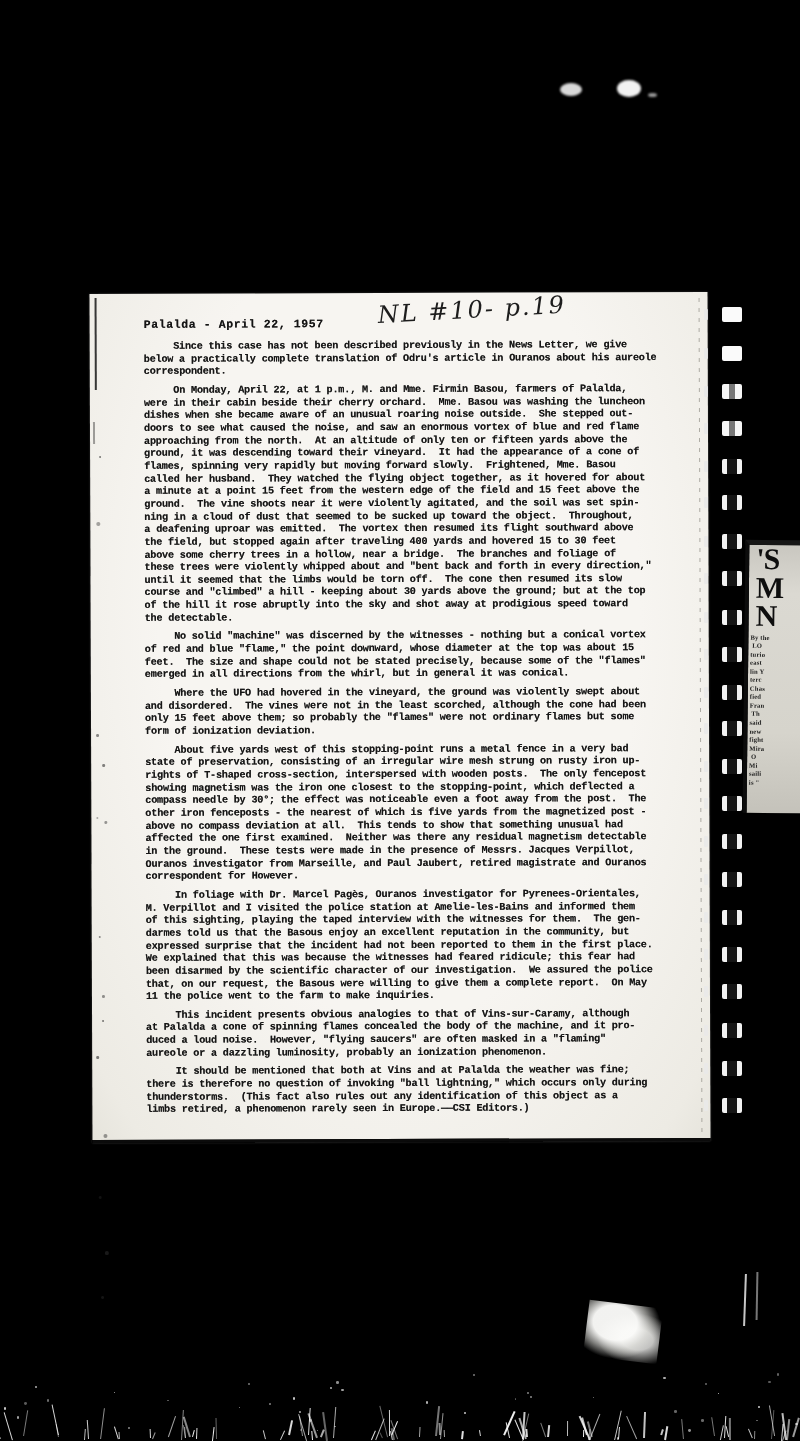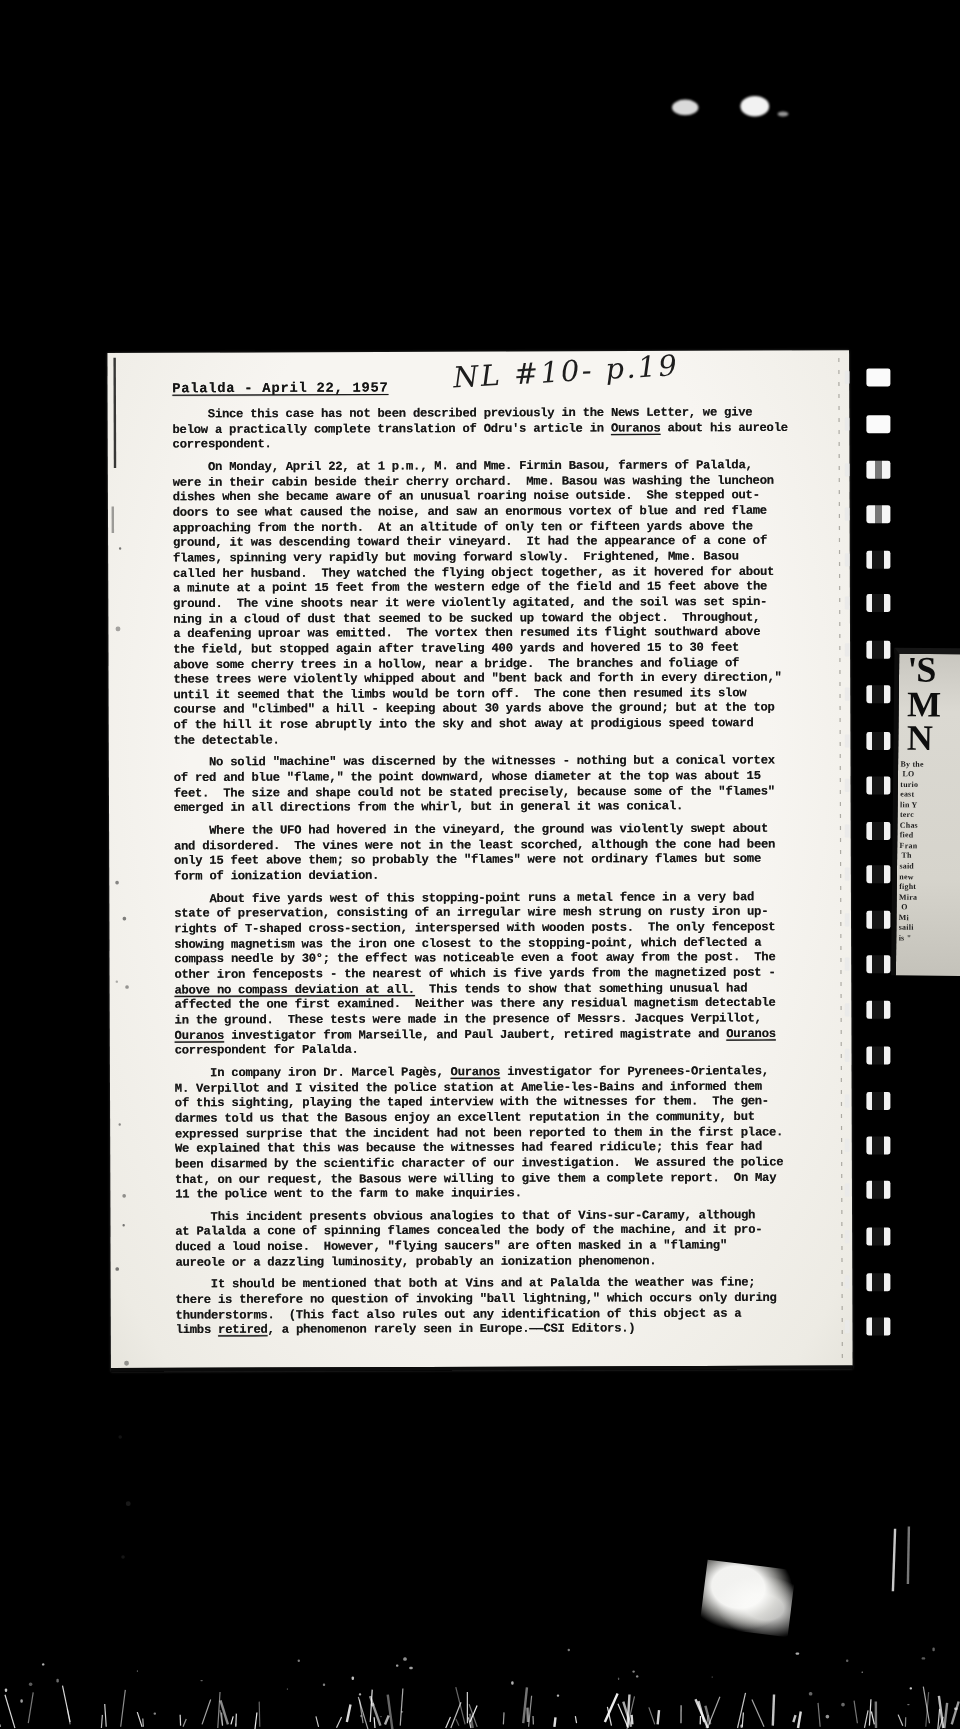--- a/index.html
+++ b/index.html
@@ -21,21 +21,21 @@
   .dotted-edge { position: absolute; right: 8px; top: 6px; bottom: 6px; width: 1px;
                  background: repeating-linear-gradient(180deg, #96948c 0 4px, transparent 4px 10px);
                  opacity: .75; }
   .doc-content { position: absolute; left: 54px; top: 24px; width: 548px; }
   .title { font: 700 11.5px/14px "Liberation Mono", monospace; letter-spacing: .6px;
            color: #141414; margin-bottom: 9px; white-space: pre;
            text-shadow: 0 0 .5px rgba(15,15,15,.7); }
   .para { margin-bottom: 6px; }
   .line { font: 700 10.2px/12.65px "Liberation Mono", monospace; letter-spacing: -.22px;
           color: #161616; white-space: pre; text-shadow: 0 0 .5px rgba(20,20,20,.65); }
-  .u { text-decoration: underline; text-decoration-thickness: 1.3px; text-underline-offset: 2px; }
+  .u { text-decoration-thickness: 1.3px; text-underline-offset: 2px; }
   .handwriting { position: absolute; left: 288px; top: 3px;
                  font-family: "DejaVu Serif", serif; font-style: italic; font-weight: 500;
                  font-size: 24px; color: #1d1d1d; letter-spacing: 2px;
                  transform: rotate(-3deg); white-space: pre; }
   .pspeck { position: absolute; background: #2a2a2a; border-radius: 50%; }
   .sptick { position: absolute; left: 704px; width: 4px; height: 11px;
             background: #e9e9e9; opacity: .85; border-radius: 1px; }
   .sphole { position: absolute; left: 722px; width: 20px; height: 15px; border-radius: 2px; }
 
   
@@ -124,24 +124,24 @@
             <div class="line"><span>     About five yards west of this stopping-point runs a metal fence in a very bad</span></div>
             <div class="line"><span>state of preservation, consisting of an irregular wire mesh strung on rusty iron up-</span></div>
             <div class="line"><span>rights of T-shaped cross-section, interspersed with wooden posts.  The only fencepost</span></div>
             <div class="line"><span>showing magnetism was the iron one closest to the stopping-point, which deflected a</span></div>
             <div class="line"><span>compass needle by 30°; the effect was noticeable even a foot away from the post.  The</span></div>
             <div class="line"><span>other iron fenceposts - the nearest of which is five yards from the magnetized post -</span></div>
             <div class="line"><span></span><span class="u">above no compass deviation at all.</span><span>  This tends to show that something unusual had</span></div>
             <div class="line"><span>affected the one first examined.  Neither was there any residual magnetism detectable</span></div>
             <div class="line"><span>in the ground.  These tests were made in the presence of Messrs. Jacques Verpillot,</span></div>
             <div class="line"><span></span><span class="u">Ouranos</span><span> investigator from Marseille, and Paul Jaubert, retired magistrate and </span><span class="u">Ouranos</span><span></span></div>
-            <div class="line"><span>correspondent for Palalda.</span></div>
-          </div>
-          <div class="para">
-            <div class="line"><span>     In company iron Dr. Marcel Pagès, </span><span class="u">Ouranos</span><span> investigator for Pyrenees-Orientales,</span></div>
+            <div class="line"><span>correspondent for However.</span></div>
+          </div>
+          <div class="para">
+            <div class="line"><span>     In foliage with Dr. Marcel Pagès, </span><span class="u">Ouranos</span><span> investigator for Pyrenees-Orientales,</span></div>
             <div class="line"><span>M. Verpillot and I visited the police station at Amelie-les-Bains and informed them</span></div>
             <div class="line"><span>of this sighting, playing the taped interview with the witnesses for them.  The gen-</span></div>
             <div class="line"><span>darmes told us that the Basous enjoy an excellent reputation in the community, but</span></div>
             <div class="line"><span>expressed surprise that the incident had not been reported to them in the first place.</span></div>
             <div class="line"><span>We explained that this was because the witnesses had feared ridicule; this fear had</span></div>
             <div class="line"><span>been disarmed by the scientific character of our investigation.  We assured the police</span></div>
             <div class="line"><span>that, on our request, the Basous were willing to give them a complete report.  On May</span></div>
             <div class="line"><span>11 the police went to the farm to make inquiries.</span></div>
           </div>
           <div class="para">

